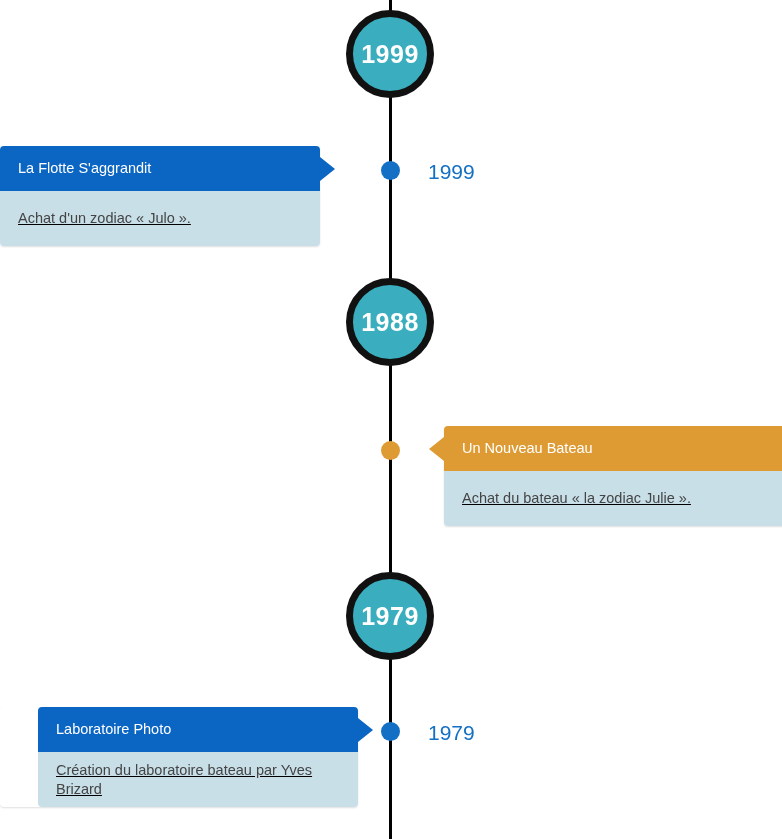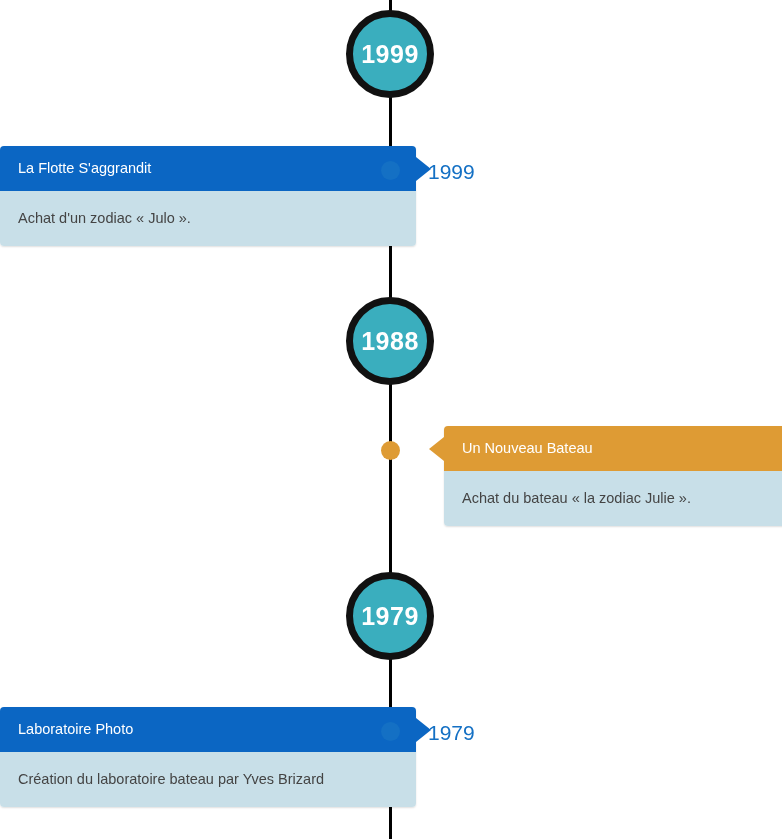--- a/index.html
+++ b/index.html
@@ -54,21 +54,21 @@
     line-height: 1;
   }
 
   
   .event {
     position: absolute;
     z-index: 3;
   }
   .event-card {
     position: absolute;
-    width: 416px;
+    width: 320px;
     border-radius: 4px;
     overflow: visible;
     box-shadow: 0 1px 2px rgba(0,0,0,0.13);
   }
   .card-head {
     position: relative;
     height: 45px;
     display: flex;
     align-items: center;
     padding: 0 18px;
@@ -83,20 +83,21 @@
   }
   .card-body {
     min-height: 55px;
     display: flex;
     align-items: center;
     padding: 0 18px;
     box-sizing: border-box;
     background: #c8dfe8;
     border-bottom-left-radius: 4px;
     border-bottom-right-radius: 4px;
+    text-decoration: underline;
   }
   .card-body .card-desc {
     color: #444444;
     font-size: 14.5px;
     line-height: 1.3;
   }
 
   
   .card-head .nub {
     position: absolute;
@@ -146,21 +147,21 @@
 </head>
 <body>
 
 <div id="timeline">
 
   <div class="spine"></div>
 
   <div class="year-circle" style="top:10px;">
     <span class="year-text">1999</span>
   </div>
-  <div class="year-circle" style="top:297px;">
+  <div class="year-circle" style="top:278px;">
     <span class="year-text">1988</span>
   </div>
   <div class="year-circle" style="top:572px;">
     <span class="year-text">1979</span>
   </div>
 
   <div class="event blue side-left">
     <div class="event-card" style="left:0px; top:146px;">
       <div class="card-head">
         <span class="card-title">La Flotte S'aggrandit</span>
@@ -182,21 +183,21 @@
       </div>
       <div class="card-body">
         <span class="card-desc">Achat du bateau « la zodiac Julie ».</span>
       </div>
     </div>
     <div class="event-dot" style="top:441px;"></div>
 
   </div>
 
   <div class="event blue side-left">
-    <div class="event-card" style="left:0px; top:707px;">
+    <div class="event-card" style="left:0px; top:707px;padding-left:38px;">
       <div class="card-head">
         <span class="card-title">Laboratoire Photo</span>
         <span class="nub"></span>
       </div>
       <div class="card-body">
         <span class="card-desc">Création du laboratoire bateau par Yves Brizard</span>
       </div>
     </div>
     <div class="event-dot" style="top:722px;"></div>
     <div class="event-year at-right" style="top:722px;">1979</div>

